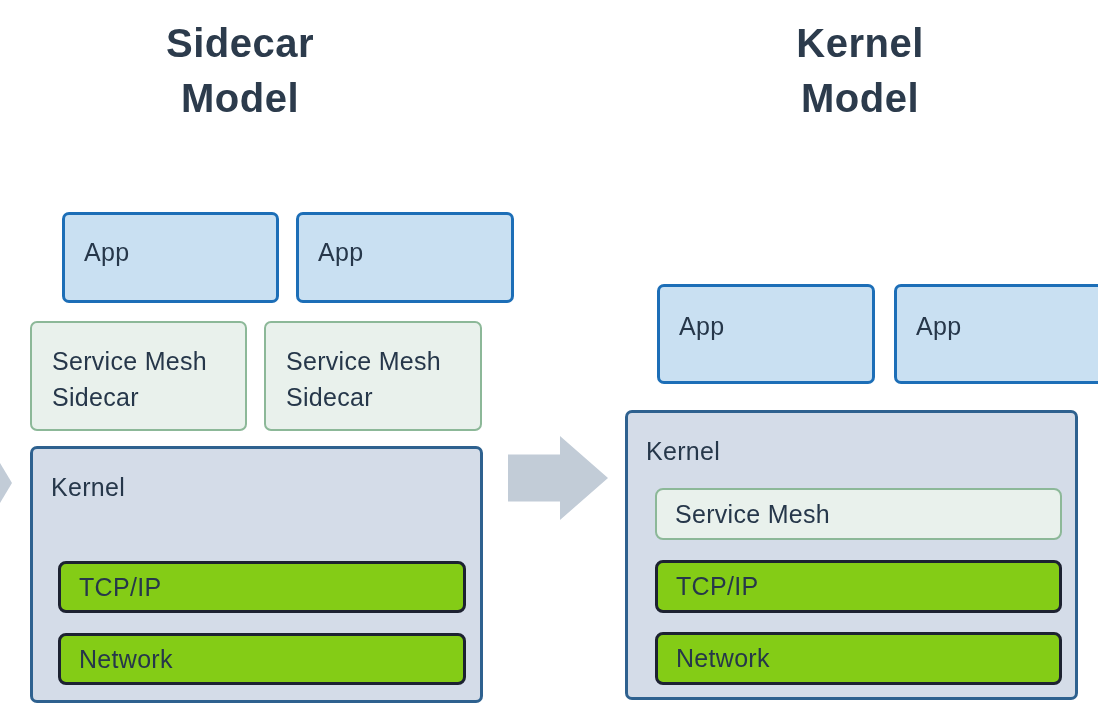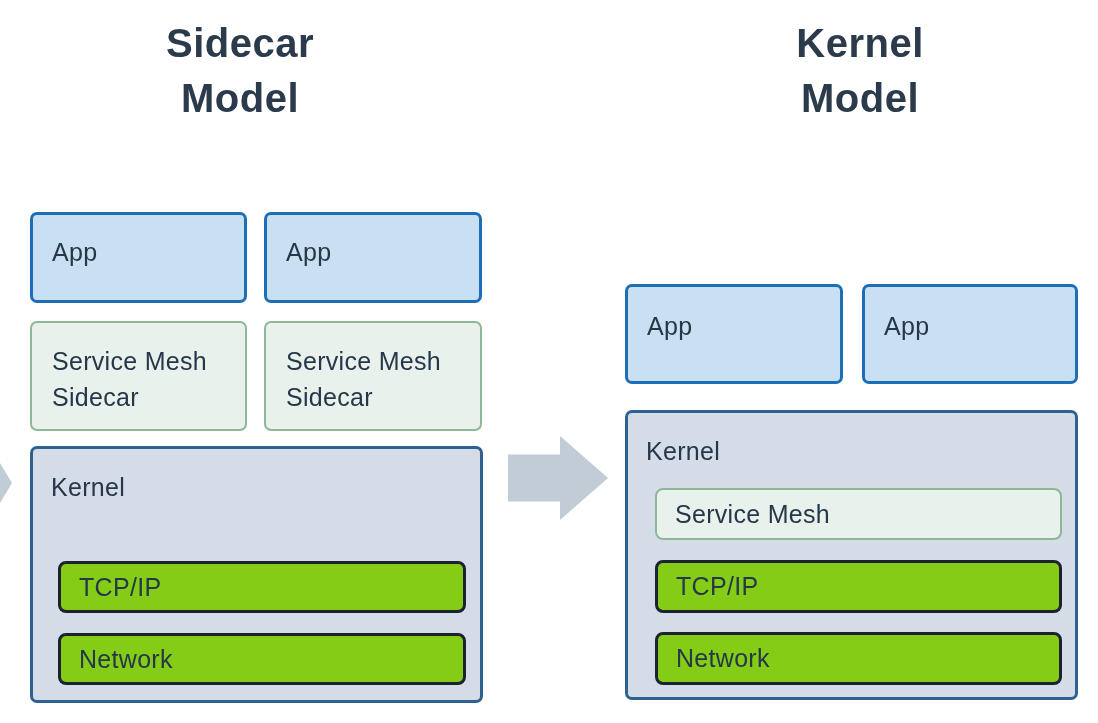--- a/index.html
+++ b/index.html
@@ -27,20 +27,21 @@
     border-radius: 7px;
     color: #26374a;
     font-size: 25px;
     letter-spacing: 0.3px;
     font-weight: 500;
   }
   .app-box {
     background: #c9e0f2;
     border: 3px solid #1c6eb7;
     padding: 23px 0 0 19px;
+    margin-left: 32px;
   }
   .green-box {
     background: #e9f1ec;
     border: 2px solid #8cb898;
   }
   .sidecar-box { padding: 20px 0 0 20px; line-height: 36px; }
   .kernel-box {
     background: #d4dce8;
     border: 3px solid #2e618f;
   }

